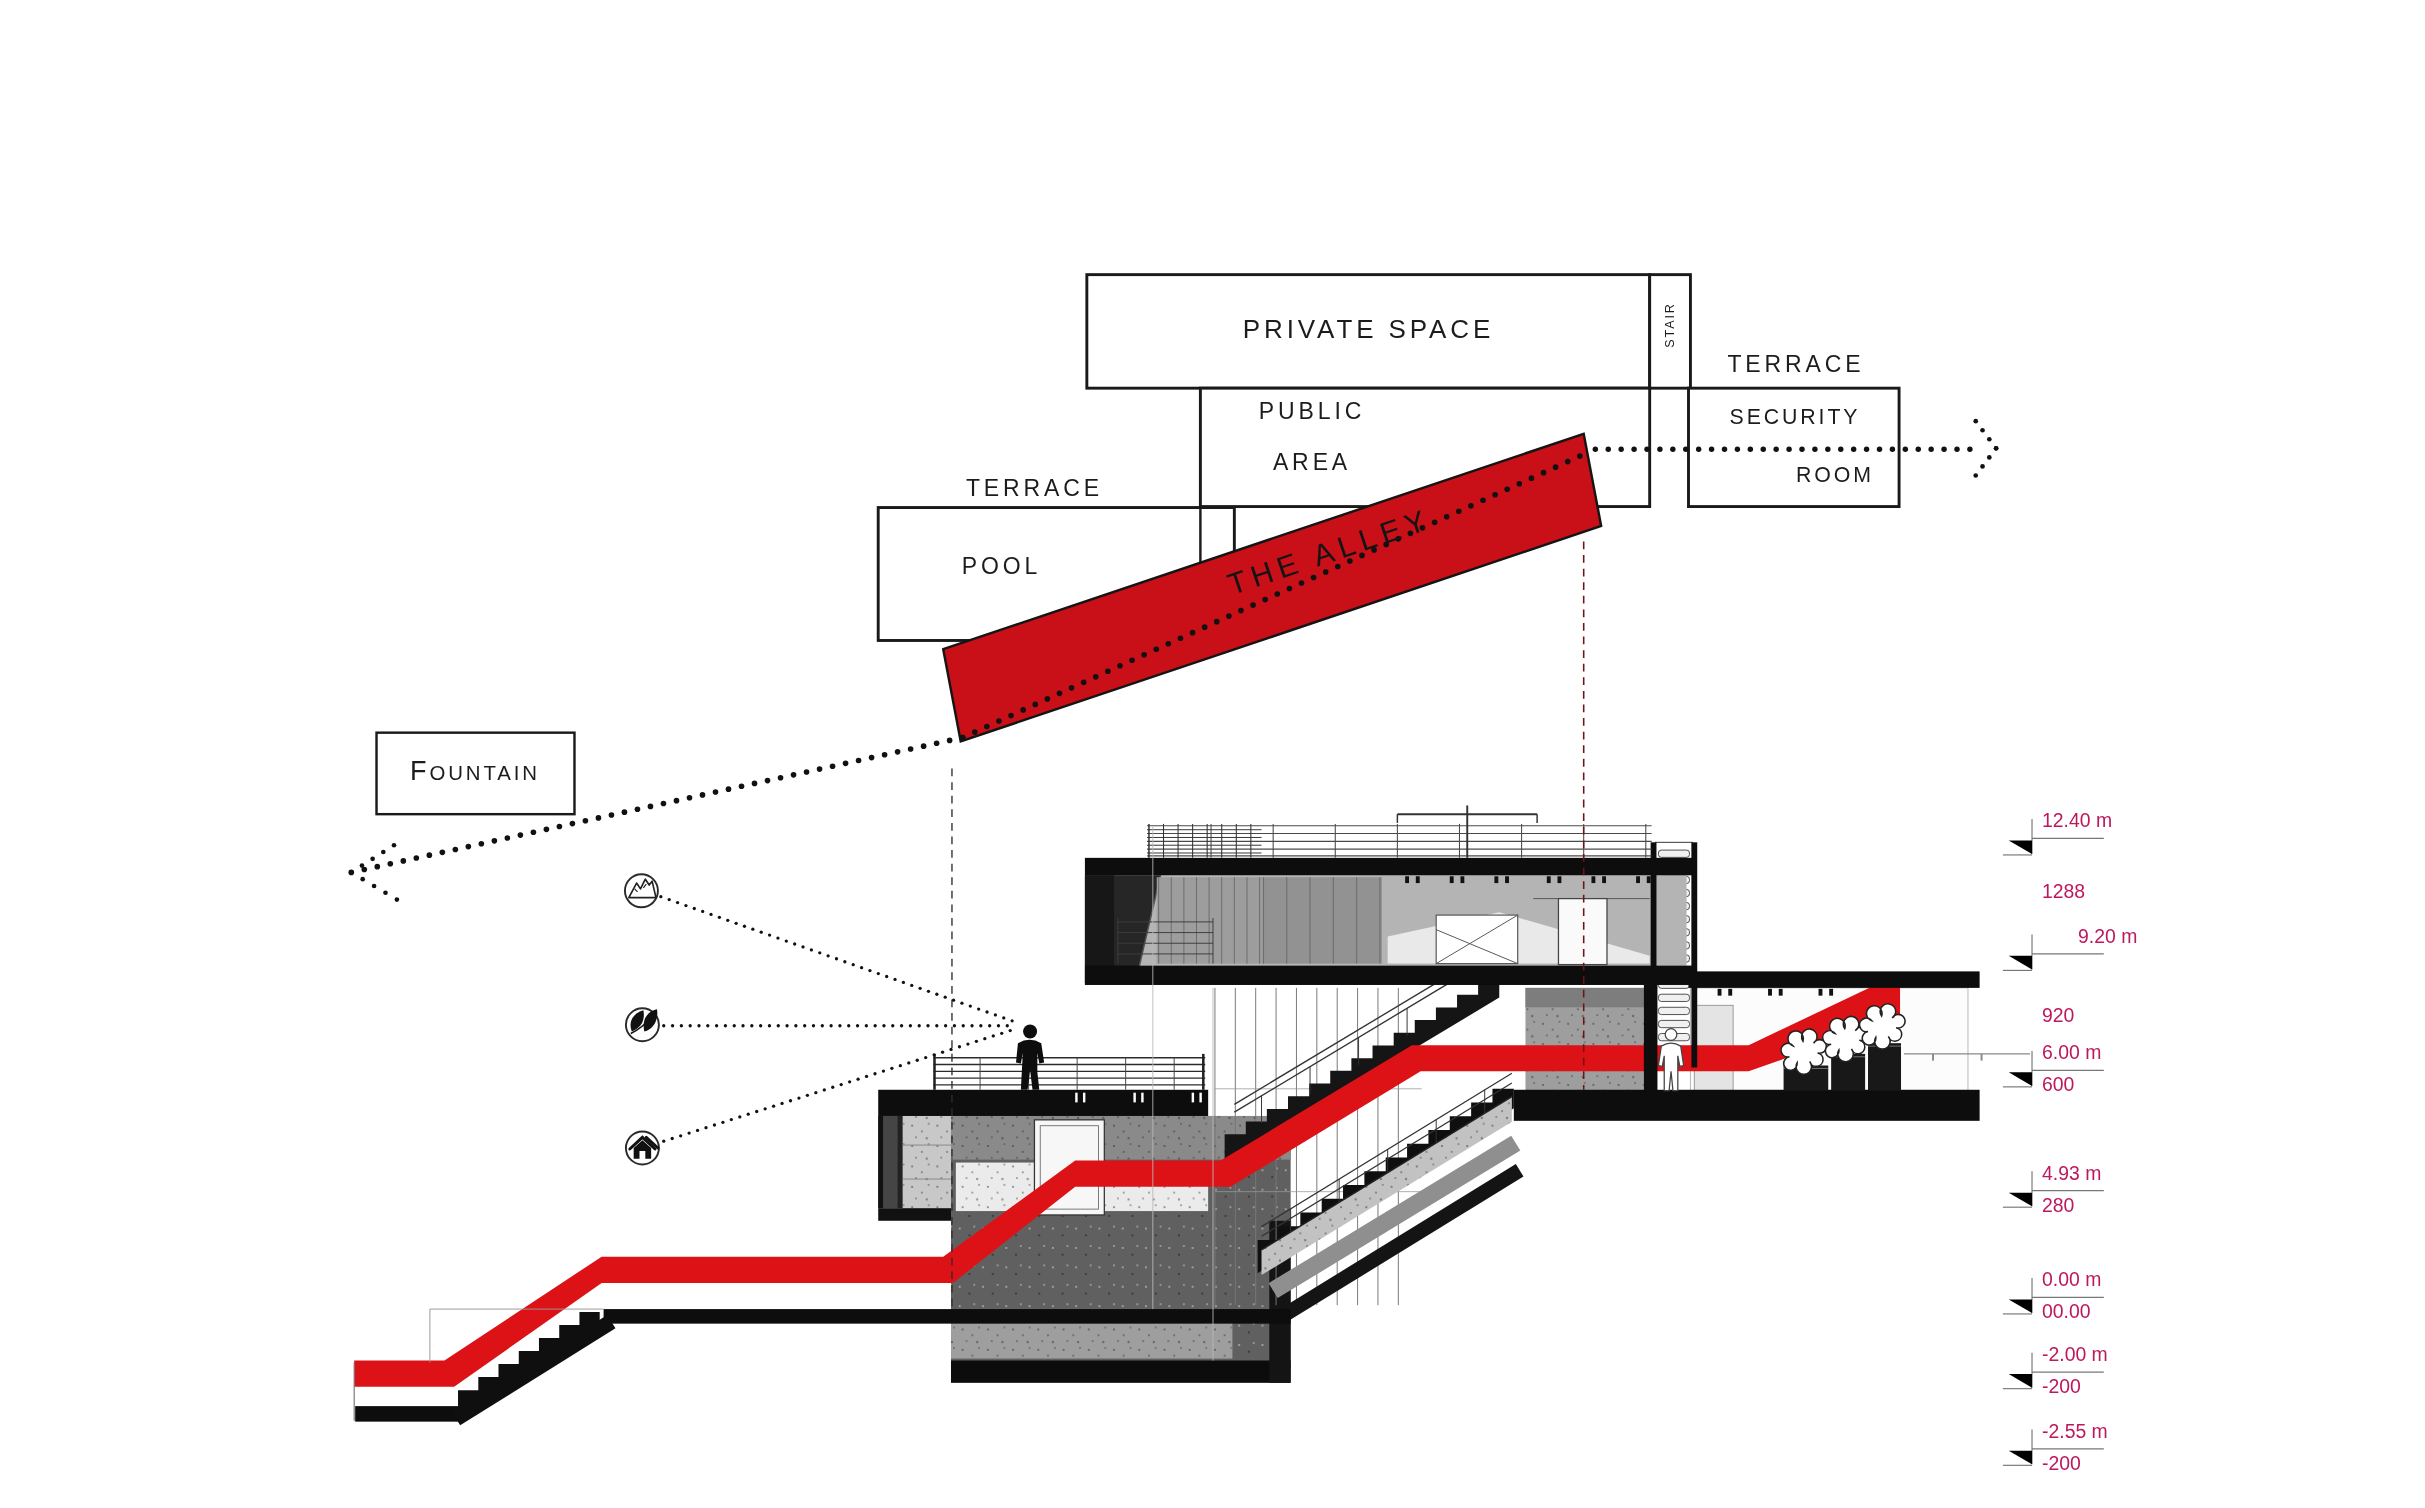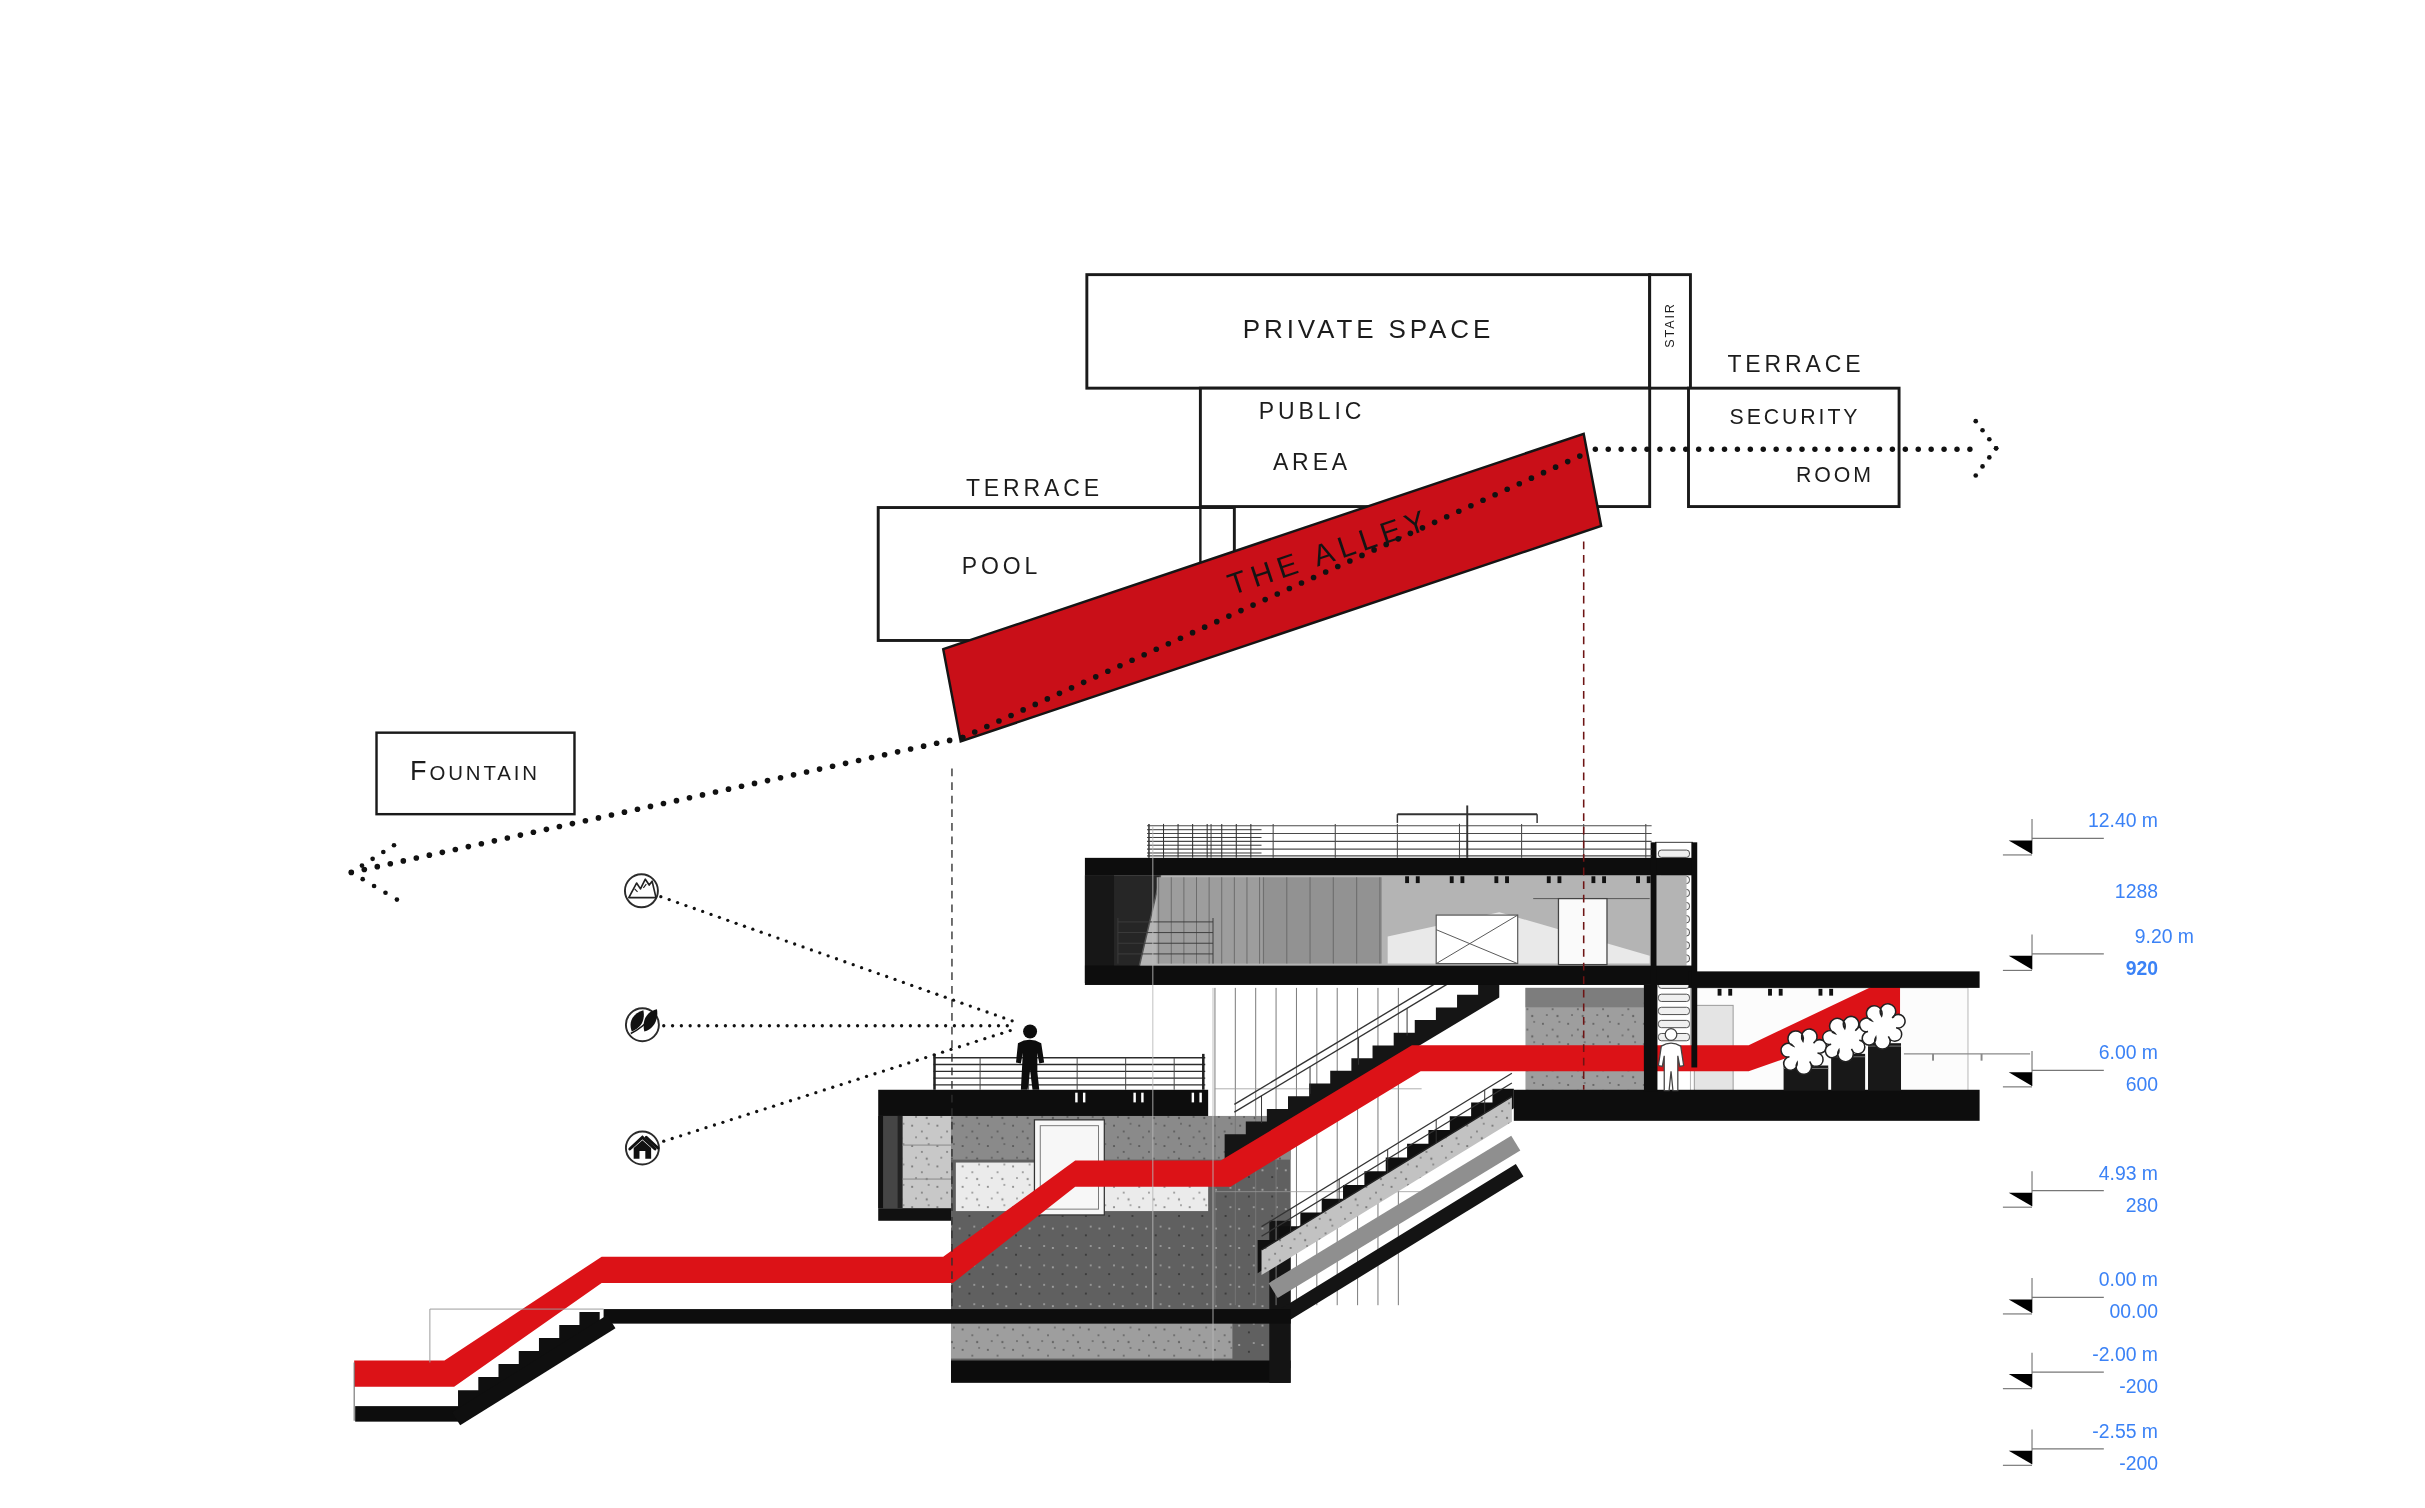--- a/index.html
+++ b/index.html
@@ -15,22 +15,22 @@
   .lbl-security{left:1690px;top:405px;width:210px;font-size:21.3px;letter-spacing:2.9px;}
   .lbl-room{left:1690px;top:463px;width:210px;font-size:21.3px;letter-spacing:2.9px;margin-left:40px;}
   .lbl-public{left:1215px;top:398px;width:194px;font-size:23px;}
   .lbl-area{left:1215px;top:449px;width:194px;font-size:23px;}
   .lbl-terrace-l{left:918px;top:475px;width:233px;font-size:23px;}
   .lbl-pool{left:885px;top:553px;width:233px;font-size:23px;}
   .lbl-alley{left:1184px;top:535px;width:291px;font-size:30px;letter-spacing:5.8px;
              transform:rotate(-18.5deg);color:#141414;}
   .lbl-fountain{left:378px;top:756px;width:194px;font-size:20.4px;letter-spacing:2.9px;}
   .lbl-fountain::first-letter{font-size:27px;}
-  .mlab{position:absolute;left:2042px;color:#3b82f6;font-size:19.4px;letter-spacing:0;
-        text-align:right;width:116px;font-family:"Liberation Sans",sans-serif;}
+  .mlab{position:absolute;left:2042px;color:#be185d;font-size:19.4px;letter-spacing:0;
+        text-align:left;width:116px;font-family:"Liberation Sans",sans-serif;}
 </style>
 </head>
 <body>
 
 <div id="stage">
 
 <svg id="drawing" width="2426" height="1509" viewBox="0 0 2500 1555">
   <defs>
     <pattern id="spk" width="26" height="21" patternUnits="userSpaceOnUse">
       <circle cx="4" cy="5" r="1.1" fill="#222" opacity=".55"></circle>
@@ -660,21 +660,21 @@
 <div class="lbl lbl-public">PUBLIC</div>
 <div class="lbl lbl-area">AREA</div>
 <div class="lbl lbl-terrace-l">TERRACE</div>
 <div class="lbl lbl-pool">POOL</div>
 <div class="lbl lbl-alley">THE ALLEY</div>
 <div class="lbl lbl-fountain">FOUNTAIN</div>
 
 <div class="mlab" style="top:809px;">12.40 m</div>
 <div class="mlab" style="top:880px;">1288</div>
 <div class="mlab" style="top:925px;margin-left:36px;">9.20 m</div>
-<div class="mlab" style="top:957px;font-weight:bold;">920</div>
+<div class="mlab" style="top:1004px;">920</div>
 <div class="mlab" style="top:1041px;">6.00 m</div>
 <div class="mlab" style="top:1073px;">600</div>
 <div class="mlab" style="top:1162px;">4.93 m</div>
 <div class="mlab" style="top:1194px;">280</div>
 <div class="mlab" style="top:1268px;">0.00 m</div>
 <div class="mlab" style="top:1300px;">00.00</div>
 <div class="mlab" style="top:1343px;">-2.00 m</div>
 <div class="mlab" style="top:1375px;">-200</div>
 <div class="mlab" style="top:1420px;">-2.55 m</div>
 <div class="mlab" style="top:1452px;">-200</div>

